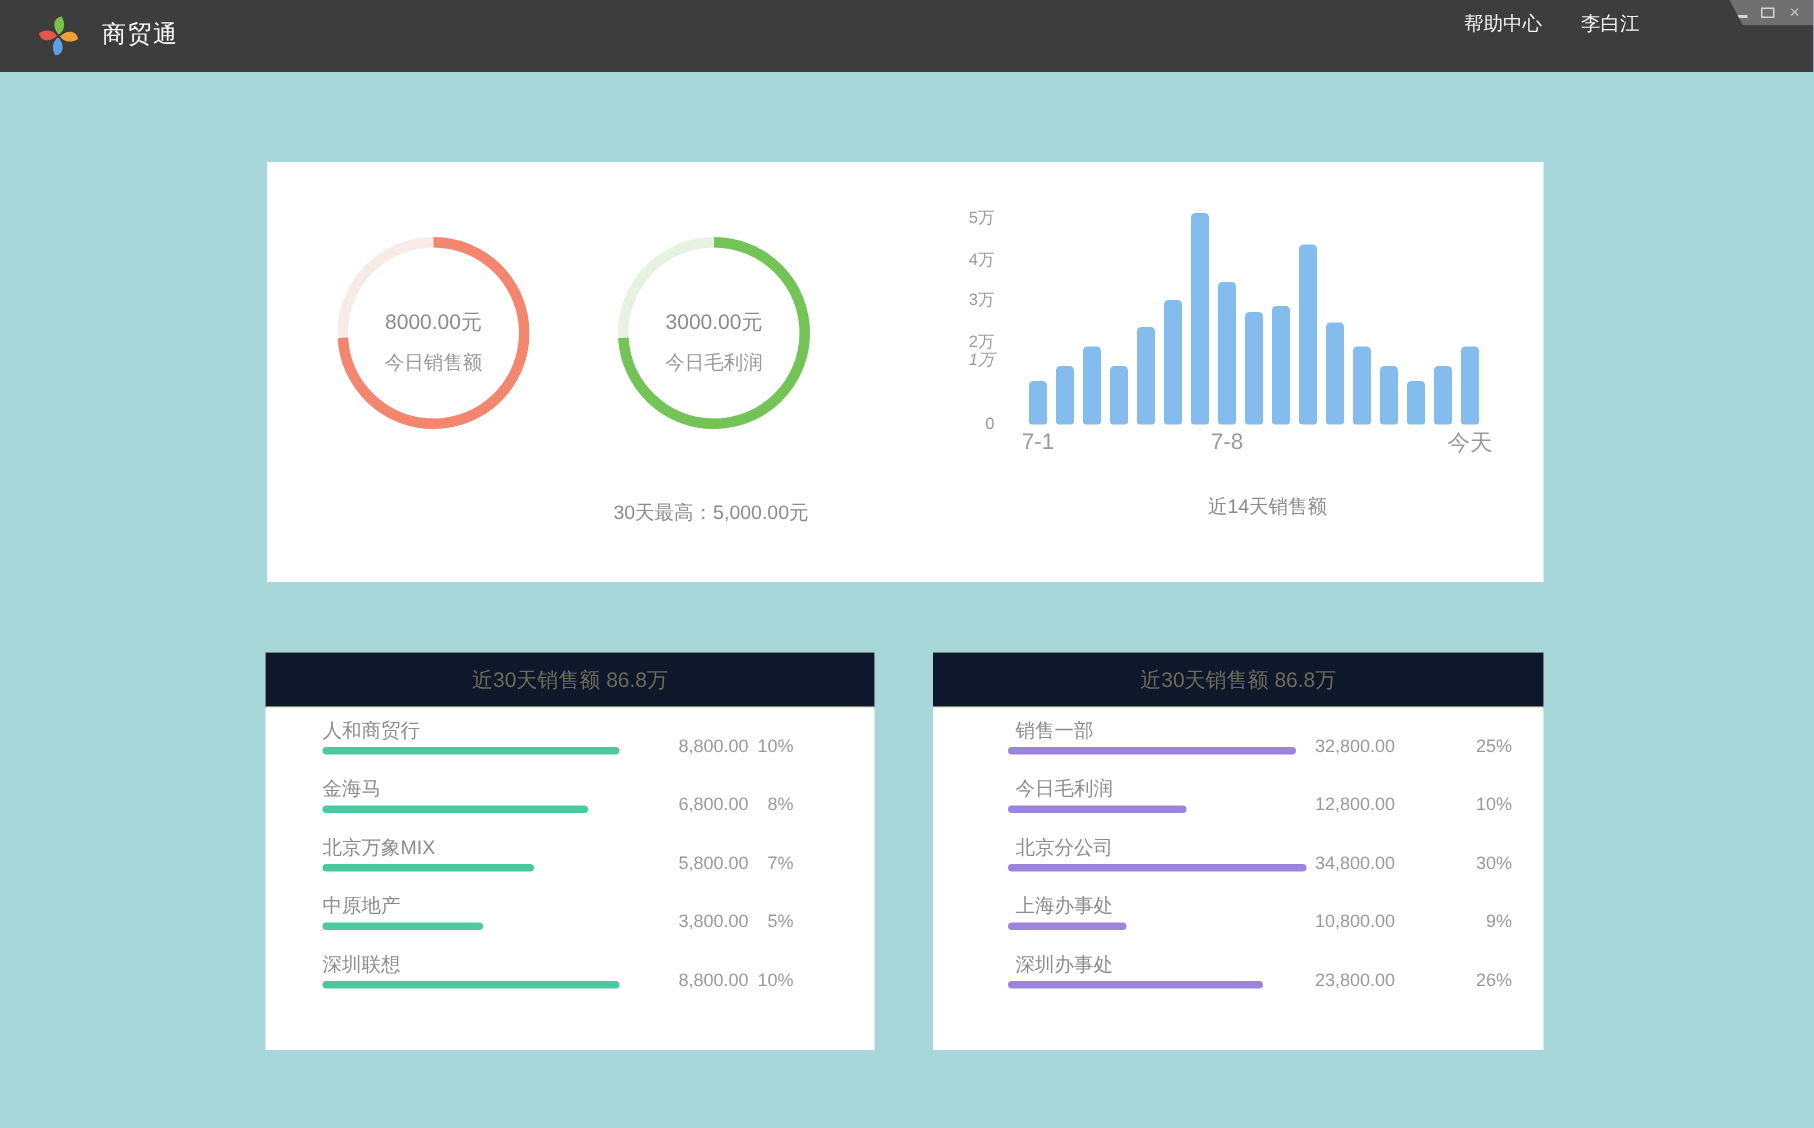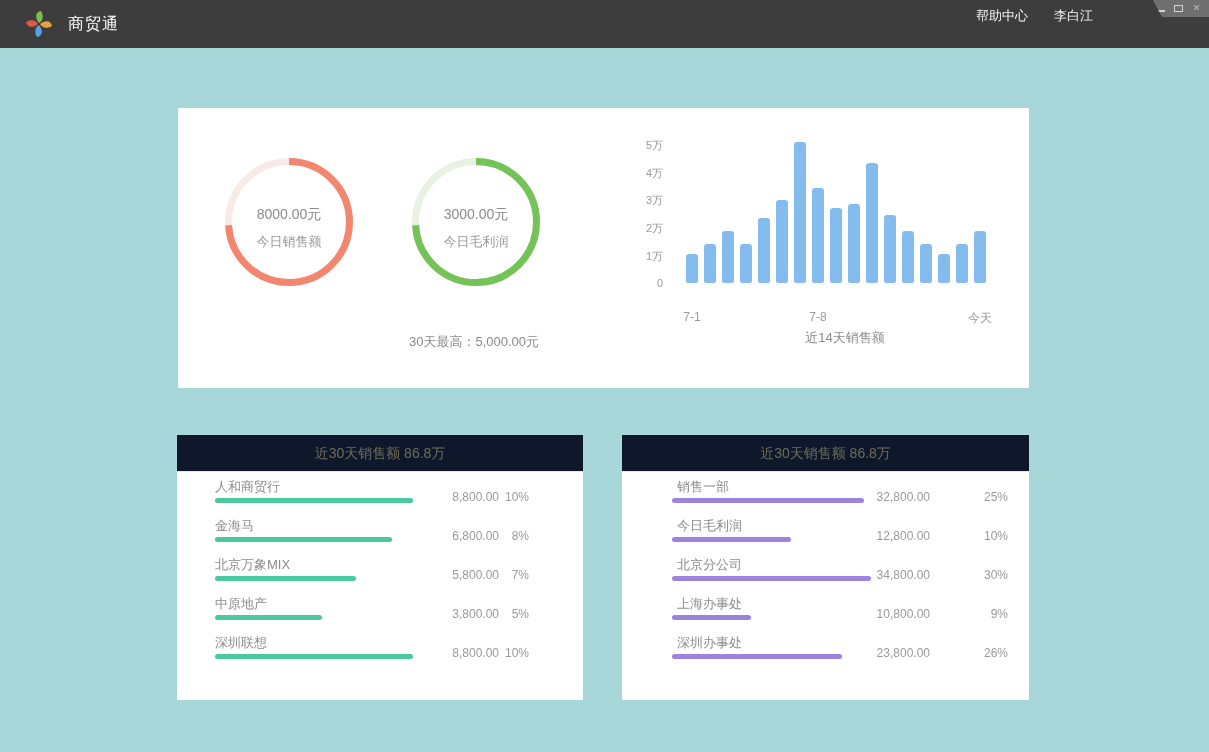--- a/index.html
+++ b/index.html
@@ -35,21 +35,21 @@
   .donut-center-label { position:absolute; left:0; top:75px; width:128px; text-align:center; font-size:13px; color:#999999; }
   .donut-caption { position:absolute; width:220px; text-align:center; font-size:13px; color:#8b8b8b; white-space:nowrap; }
   .caption-0 { left:4px;  top:222px; }
   .caption-1 { left:186px; top:225px; }
 
   
   .bar-chart { position:absolute; left:440px; top:28px; width:400px; height:230px; }
   .y-tick { position:absolute; right:355px; transform:translateY(-50%); font-size:11px; color:#9a9a9a; text-align:right; width:30px; }
   .bars { position:absolute; left:68px; bottom:83px; height:141px; display:flex; align-items:flex-end; gap:6px; }
   .bar { width:12px; border-radius:3px 3px 2px 2px; }
-  .x-tick { position:absolute; top:174px; transform:translateX(-50%); font-size:12px; color:#9a9a9a; white-space:nowrap; }
+  .x-tick { position:absolute; top:150px; transform:translateX(-50%); font-size:15px; color:#9a9a9a; white-space:nowrap; }
   .chart-caption { position:absolute; left:597px; top:221px; width:140px; text-align:center; font-size:13px; color:#8c8c8c; white-space:nowrap; }
 
   
   .card-header { height:37px; line-height:37px; text-align:center; font-size:14px; color:#6d6d5c;
                  background:#0f172a; border-bottom:1px solid #eeebd3; }
   .rows { padding-top:6px; }
   .list-card-left  .rows { padding-left:38px; padding-right:0; }
   .list-card-right .rows { padding-left:50px; padding-right:0; }
   .row { position:relative; height:39px; }
   .row-name { font-size:13px; color:#8c8c8c; line-height:17px; }
@@ -113,21 +113,21 @@
       <div class="donut-center-label">今日毛利润</div>
     </div>
     <div class="donut-caption caption-1">30天最高：5,000.00元</div>
 
     <div class="bar-chart">
       <div id="y-ticks">
           <div class="y-tick" style="top: 9px;">5万</div>
           <div class="y-tick" style="top: 37px;">4万</div>
           <div class="y-tick" style="top: 64px;">3万</div>
           <div class="y-tick" style="top: 92px;">2万</div>
-          <div class="y-tick" style="top: 120px;">1万</div>
+          <div class="y-tick" style="top: 104px; font-style: italic;">1万</div>
           <div class="y-tick" style="top: 147px;">0</div>
         </div>
       <div class="bars" id="bars">
           <div class="bar" style="height: 29px; background: rgb(133, 188, 238);"></div>
           <div class="bar" style="height: 39px; background: rgb(133, 188, 238);"></div>
           <div class="bar" style="height: 52px; background: rgb(133, 188, 238);"></div>
           <div class="bar" style="height: 39px; background: rgb(133, 188, 238);"></div>
           <div class="bar" style="height: 65px; background: rgb(133, 188, 238);"></div>
           <div class="bar" style="height: 83px; background: rgb(133, 188, 238);"></div>
           <div class="bar" style="height: 141px; background: rgb(133, 188, 238);"></div>

